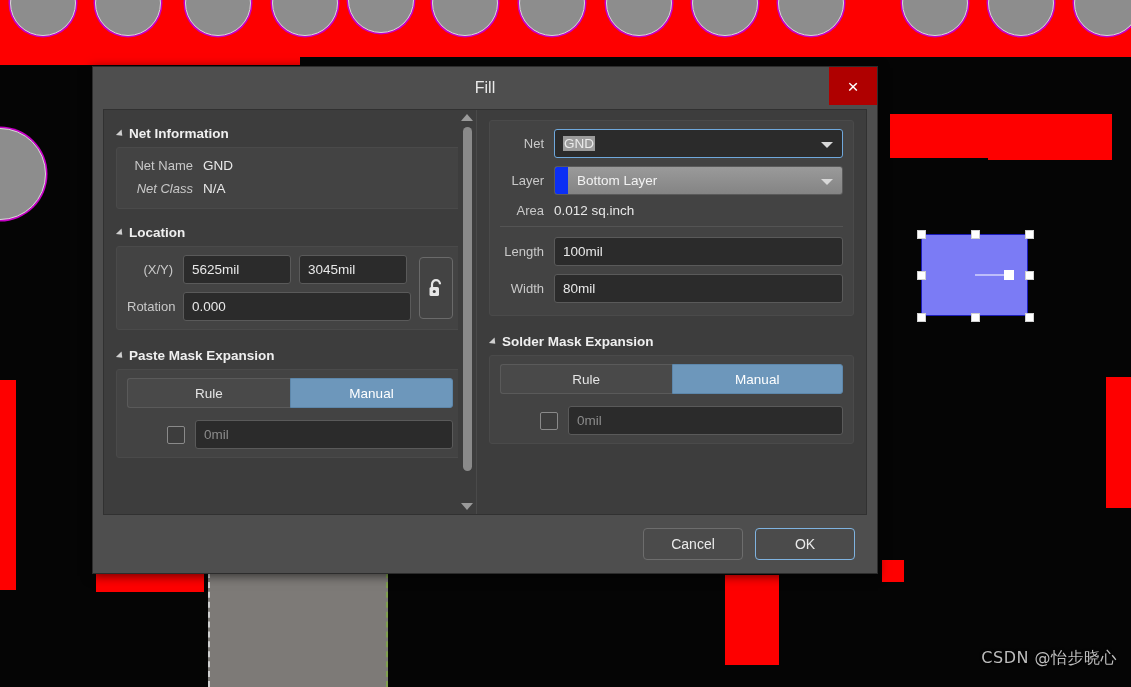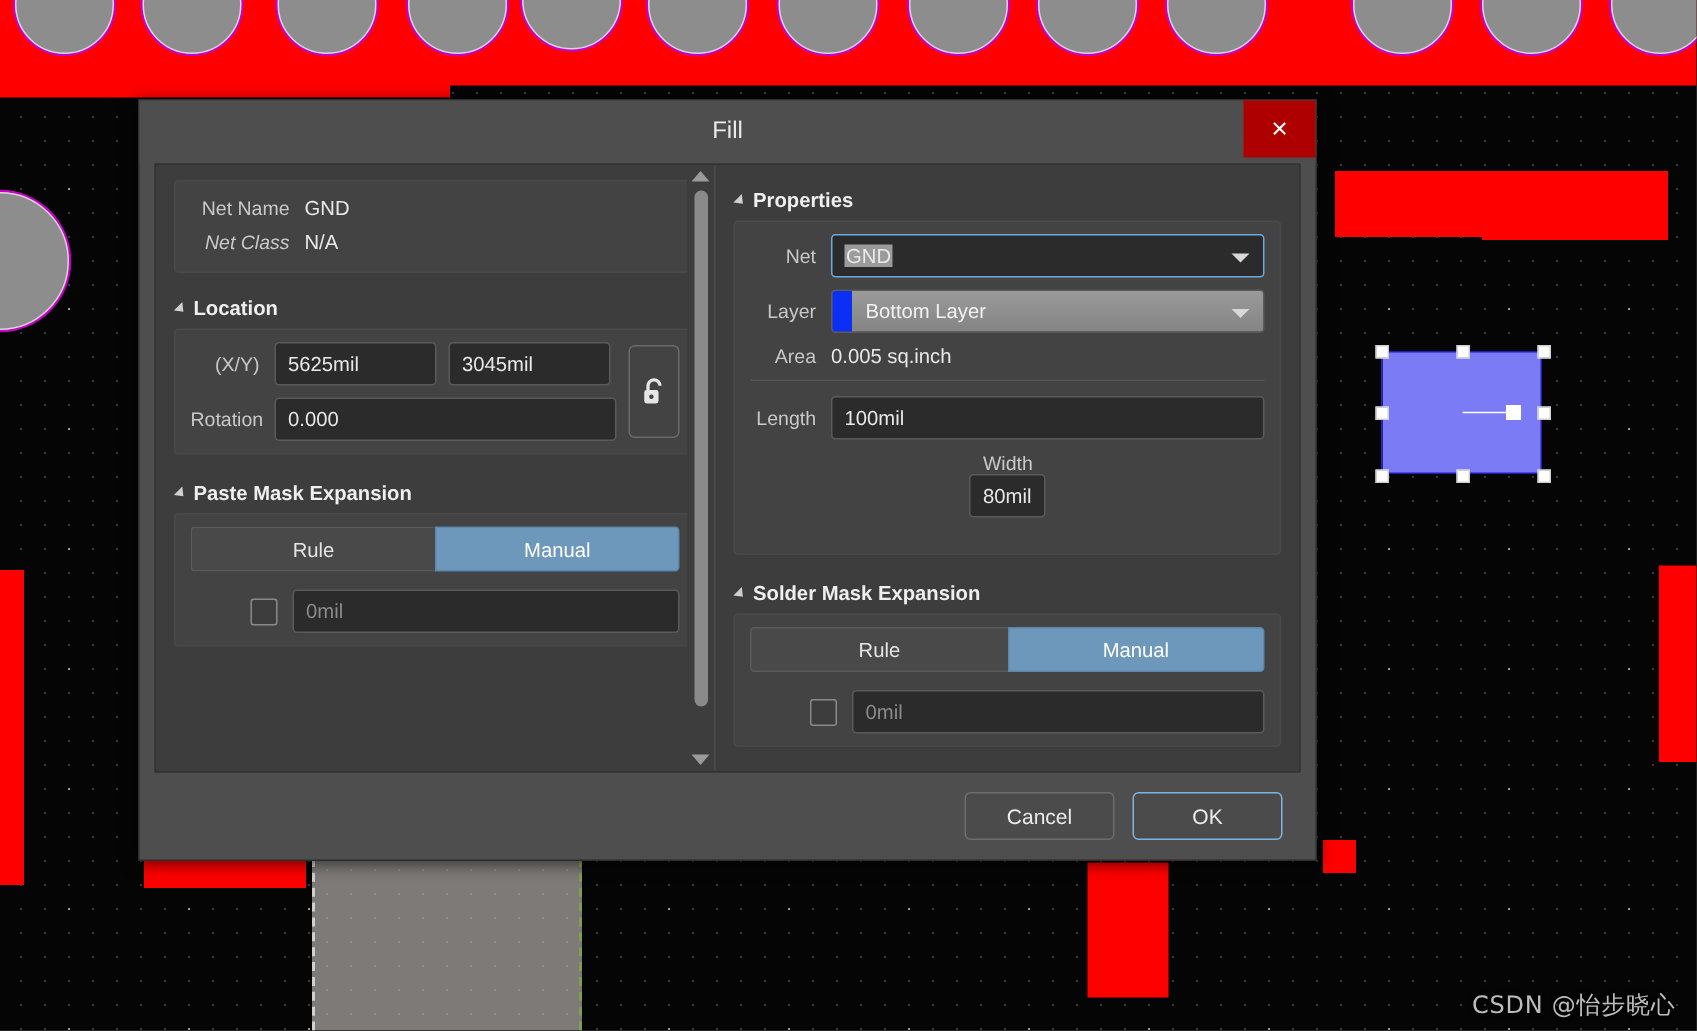--- a/index.html
+++ b/index.html
@@ -54,21 +54,21 @@
     transform: translateY(-0.5px);
   }
   #rot-handle {
     position: absolute; left: calc(50% + 29px); top: 50%;
     width: 10px; height: 10px; margin-top: -5px;
     background: #ffffff;
   }
 
   
   #watermark {
-    position: absolute; right: 14px; bottom: 6px;
+    position: absolute; right: 14px; bottom: 18px;
     color: #bdbdbd; font-size: 16px;
     font-family: "DejaVu Sans", sans-serif;
     letter-spacing: .5px;
     text-shadow: 0 0 3px #000;
     z-index: 3;
   }
 
   
   #fill-dialog {
     position: absolute;
@@ -322,20 +322,24 @@
 
   <div id="title-bar">
     <div id="title-text">Fill</div>
     <div id="close-button">×</div>
   </div>
 
   <div id="dialog-body">
 
     <div class="panel" id="left-panel">
 
+      <div class="section-header">
+        <span class="tri"></span>
+        <span>Net Information</span>
+      </div>
       <div class="group-box" style="padding:10px 10px 12px 10px;">
         <div class="row">
           <div class="row-label" style="width:76px;">Net Name</div>
           <div class="static-val">GND</div>
         </div>
         <div class="row" style="margin-bottom:0;">
           <div class="row-label" style="width:76px;font-style:italic;">Net Class</div>
           <div class="static-val">N/A</div>
         </div>
       </div>
@@ -386,50 +390,46 @@
         <div class="sb-arrow up"></div>
         <div id="sb-track">
           <div id="sb-thumb"></div>
         </div>
         <div class="sb-arrow down"></div>
       </div>
     </div>
 
     <div class="panel" id="right-panel">
 
-      <div class="section-header">
-        <span class="tri"></span>
-        <span>Properties</span>
-      </div>
       <div class="group-box">
         <div class="row">
           <div class="row-label" style="width:54px;">Net</div>
           <div class="dropdown focused" style="flex:1 1 auto;">
             <span class="sel-highlight">GND</span>
             <span class="caret"></span>
           </div>
         </div>
         <div class="row">
           <div class="row-label" style="width:54px;">Layer</div>
           <div class="dropdown layer" style="flex:1 1 auto;">
             <span class="layer-chip"></span>
             <span>Bottom Layer</span>
             <span class="caret"></span>
           </div>
         </div>
         <div class="row">
           <div class="row-label" style="width:54px;">Area</div>
-          <div class="static-val">0.005 sq.inch</div>
+          <div class="static-val">0.012 sq.inch</div>
         </div>
         <div class="divider"></div>
         <div class="row">
           <div class="row-label" style="width:54px;">Length</div>
           <div class="field" style="flex:1 1 auto;">100mil</div>
         </div>
-        <div class="row" style="margin-bottom:16px;flex-direction:column;">
+        <div class="row" style="margin-bottom:4px;">
           <div class="row-label" style="width:54px;">Width</div>
           <div class="field" style="flex:1 1 auto;">80mil</div>
         </div>
       </div>
 
       <div class="section-header" style="margin-top:12px;">
         <span class="tri"></span>
         <span>Solder Mask Expansion</span>
       </div>
       <div class="group-box">

